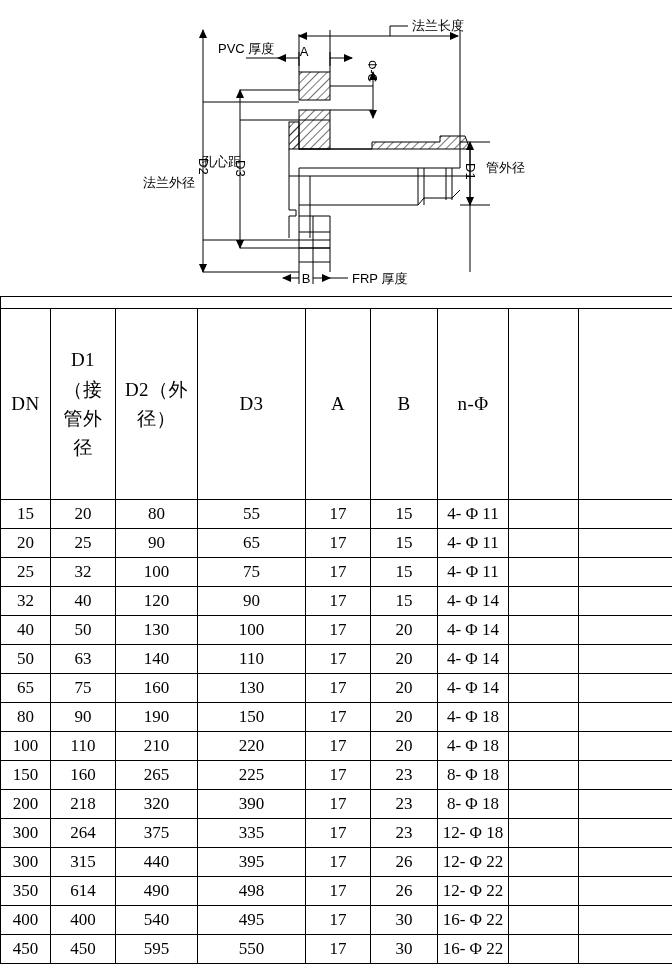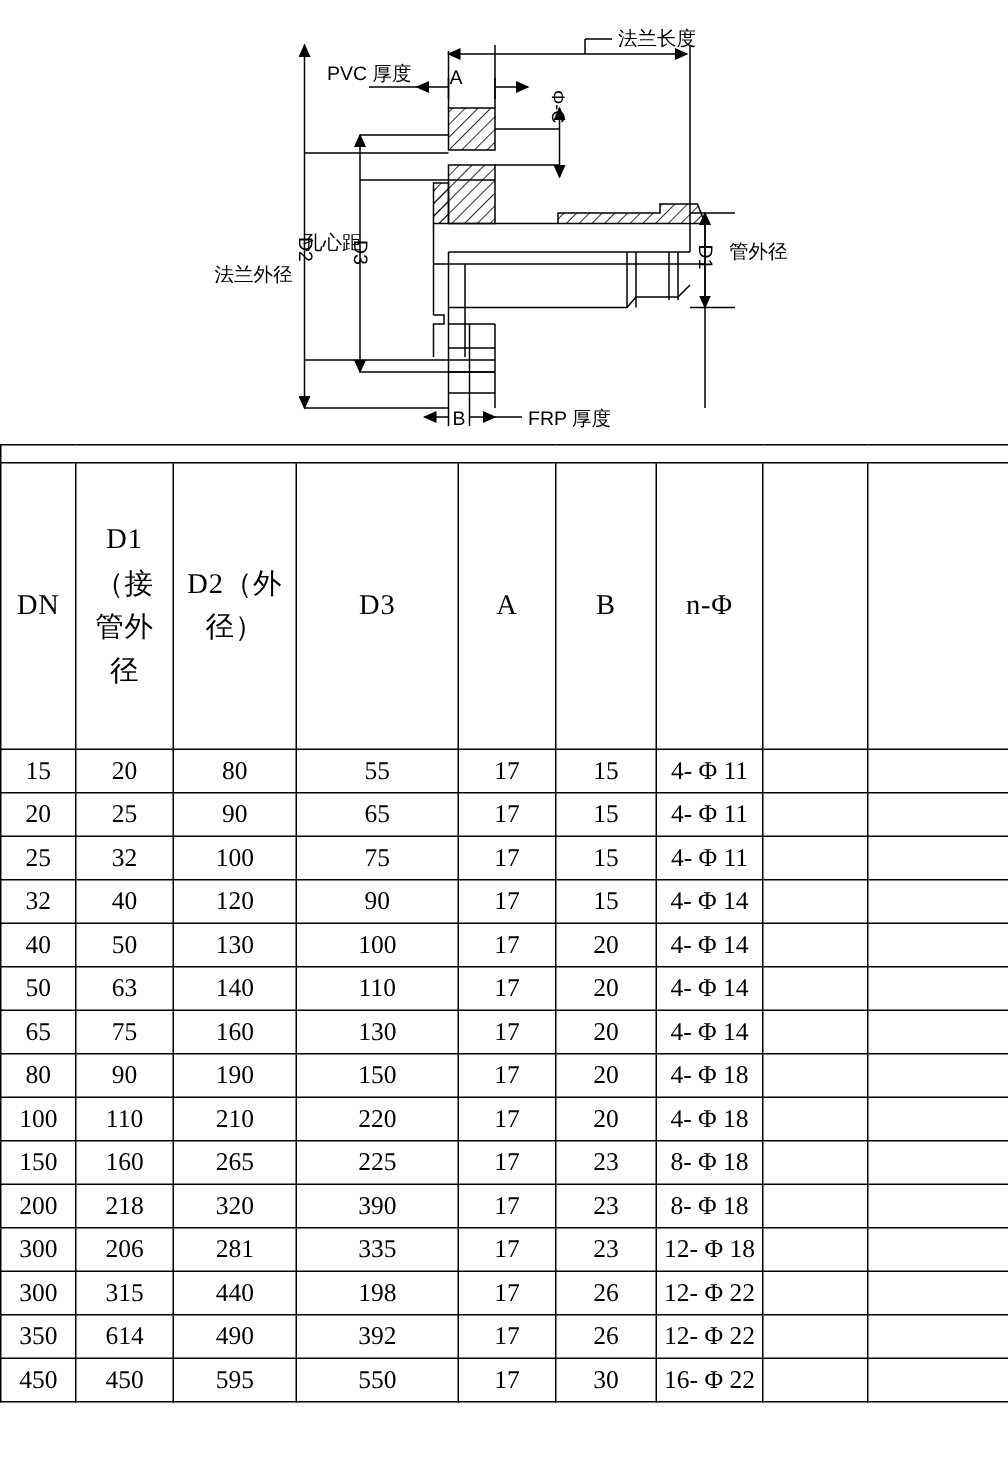--- a/index.html
+++ b/index.html
@@ -365,48 +365,59 @@
           <td>320</td>
           <td>390</td>
           <td>17</td>
           <td>23</td>
           <td>8- Φ 18</td>
           <td class="empty-cell"></td>
           <td class="empty-cell"></td>
         </tr>
         <tr class="data-row">
           <td>300</td>
-          <td>206</td>
-          <td>281</td>
+          <td>264</td>
+          <td>375</td>
           <td>335</td>
           <td>17</td>
           <td>23</td>
           <td>12- Φ 18</td>
           <td class="empty-cell"></td>
           <td class="empty-cell"></td>
         </tr>
         <tr class="data-row">
           <td>300</td>
           <td>315</td>
           <td>440</td>
-          <td>198</td>
+          <td>395</td>
           <td>17</td>
           <td>26</td>
           <td>12- Φ 22</td>
           <td class="empty-cell"></td>
           <td class="empty-cell"></td>
         </tr>
         <tr class="data-row">
           <td>350</td>
           <td>614</td>
           <td>490</td>
-          <td>392</td>
+          <td>498</td>
           <td>17</td>
           <td>26</td>
           <td>12- Φ 22</td>
+          <td class="empty-cell"></td>
+          <td class="empty-cell"></td>
+        </tr>
+        <tr class="data-row">
+          <td>400</td>
+          <td>400</td>
+          <td>540</td>
+          <td>495</td>
+          <td>17</td>
+          <td>30</td>
+          <td>16- Φ 22</td>
           <td class="empty-cell"></td>
           <td class="empty-cell"></td>
         </tr>
         <tr class="data-row">
           <td>450</td>
           <td>450</td>
           <td>595</td>
           <td>550</td>
           <td>17</td>
           <td>30</td>

